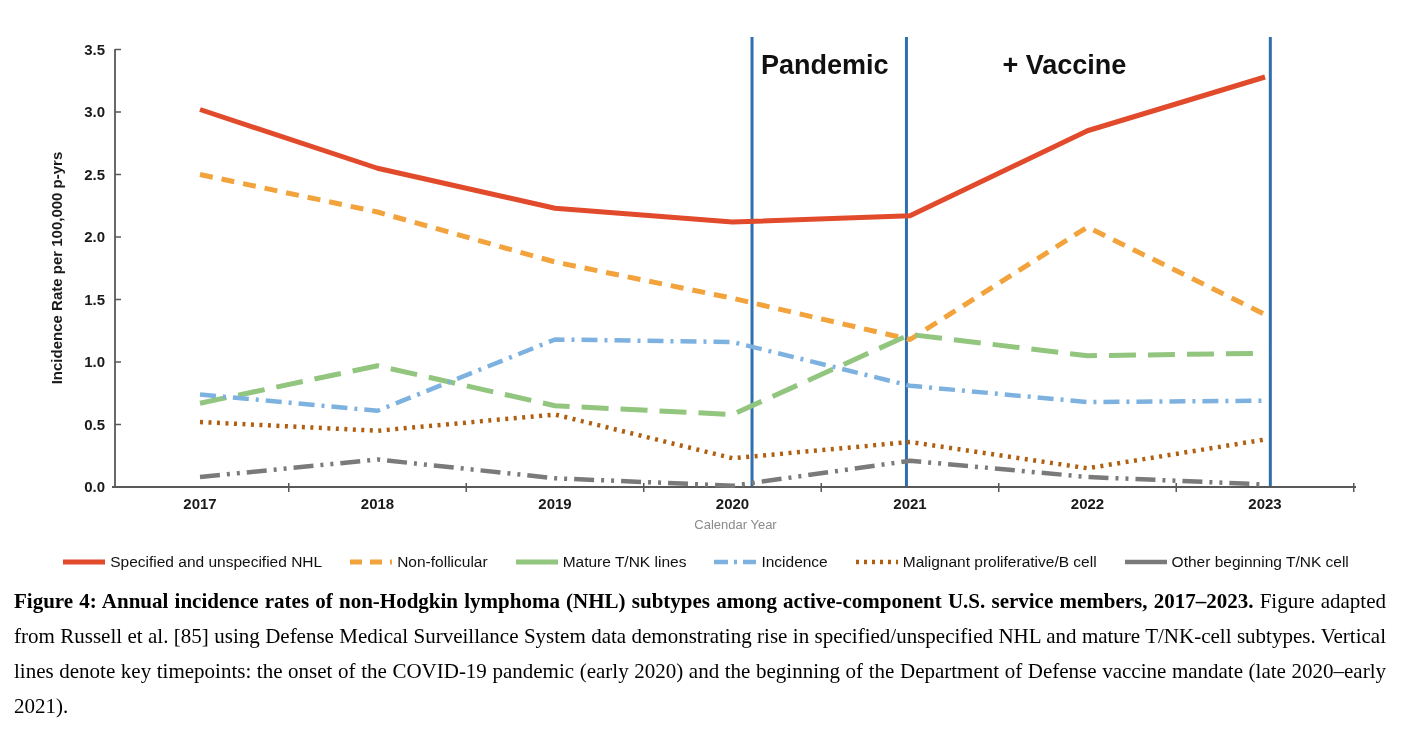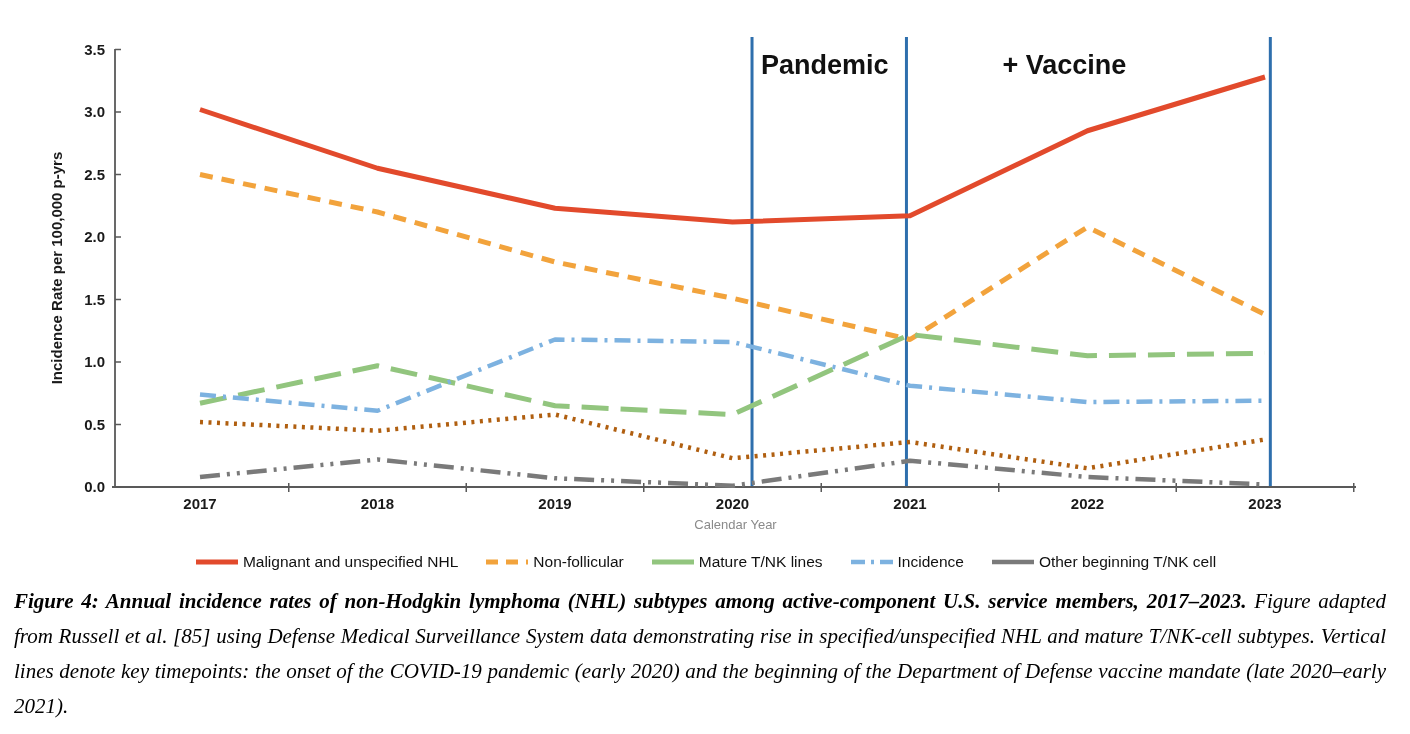--- a/index.html
+++ b/index.html
@@ -14,21 +14,21 @@
   .ylabel { font-size:15px; font-weight:bold; fill:#1a1a1a; }
   .annot  { font-size:27px; font-weight:600; fill:#111111; }
   .legend {
     display:flex; justify-content:center; align-items:center;
     gap:26px; margin-top:11px; height:22px;
   }
   .legend-item { display:flex; align-items:center; gap:3px; }
   .legend-label { font-size:15.5px; color:#111111; white-space:nowrap; }
   .caption {
     font-family:"Liberation Serif", serif; font-size:21px; line-height:35px;
-    text-align:justify; margin:11px 24px 0 14px; color:#000;font-style:italic;
+    text-align:justify; margin:11px 24px 0 14px; color:#000;
   }
   .caption b { font-weight:bold; }
 </style>
 </head>
 <body>
 
 <div class="page">
   <svg id="chart-svg" viewBox="0 0 1410 540" width="1410" height="540">
       <line x1="752.0249999999822" x2="752.0249999999822" y1="37" y2="487" stroke="#2E6FAD" stroke-width="3"></line>
       <line x1="906.4500000000032" x2="906.4500000000032" y1="37" y2="487" stroke="#2E6FAD" stroke-width="3"></line>
@@ -74,21 +74,21 @@
       <polyline points="200,422 377.5,430.75 555,414.5 732.5,458.25 910,442 1087.5,468.25 1265,439.5" fill="none" stroke="#B05F10" stroke-width="4.5" stroke-linejoin="round" stroke-dasharray="3 5.5"></polyline>
       <polyline points="200,477 377.5,459.5 555,478.25 732.5,485.75 910,460.75 1087.5,477 1265,484.5" fill="none" stroke="#7A7A7A" stroke-width="4.5" stroke-linejoin="round" stroke-dasharray="20 7 3 7 3 7"></polyline>
       <text x="824.7999999999968" y="74" text-anchor="middle" class="annot">Pandemic</text>
       <text x="1064.4249999999806" y="74" text-anchor="middle" class="annot">+ Vaccine</text>
     </svg>
   <div id="legend" class="legend">
       <div class="legend-item">
         <svg width="46" height="10">
           <line x1="2" x2="44" y1="5" y2="5" stroke="#E24A2C" stroke-width="5"></line>
         </svg>
-        <span class="legend-label">Malignant and unspecified NHL</span>
+        <span class="legend-label">Specified and unspecified NHL</span>
       </div>
       <div class="legend-item">
         <svg width="46" height="10">
           <line x1="2" x2="44" y1="5" y2="5" stroke="#F2A33C" stroke-width="5" stroke-dasharray="12 8"></line>
         </svg>
         <span class="legend-label">Non-follicular</span>
       </div>
       <div class="legend-item">
         <svg width="46" height="10">
           <line x1="2" x2="44" y1="5" y2="5" stroke="#92C57E" stroke-width="5"></line>
@@ -96,19 +96,25 @@
         <span class="legend-label">Mature T/NK lines</span>
       </div>
       <div class="legend-item">
         <svg width="46" height="10">
           <line x1="2" x2="44" y1="5" y2="5" stroke="#7DB2E0" stroke-width="4.5" stroke-dasharray="14 6 3 6"></line>
         </svg>
         <span class="legend-label">Incidence</span>
       </div>
       <div class="legend-item">
         <svg width="46" height="10">
+          <line x1="2" x2="44" y1="5" y2="5" stroke="#B05F10" stroke-width="4.5" stroke-dasharray="3 5"></line>
+        </svg>
+        <span class="legend-label">Malignant proliferative/B cell</span>
+      </div>
+      <div class="legend-item">
+        <svg width="46" height="10">
           <line x1="2" x2="44" y1="5" y2="5" stroke="#7A7A7A" stroke-width="4.5"></line>
         </svg>
         <span class="legend-label">Other beginning T/NK cell</span>
       </div>
     </div>
   <p class="caption"><b>Figure 4: Annual incidence rates of non-Hodgkin lymphoma (NHL) subtypes among active-component U.S. service members, 2017–2023.</b><span> Figure adapted from Russell et al. [85] using Defense Medical Surveillance System data demonstrating rise in specified/unspecified NHL and mature T/NK-cell subtypes. Vertical lines denote key timepoints: the onset of the COVID-19 pandemic (early 2020) and the beginning of the Department of Defense vaccine mandate (late 2020–early 2021).</span></p>
 </div>
 
 </body></html>

